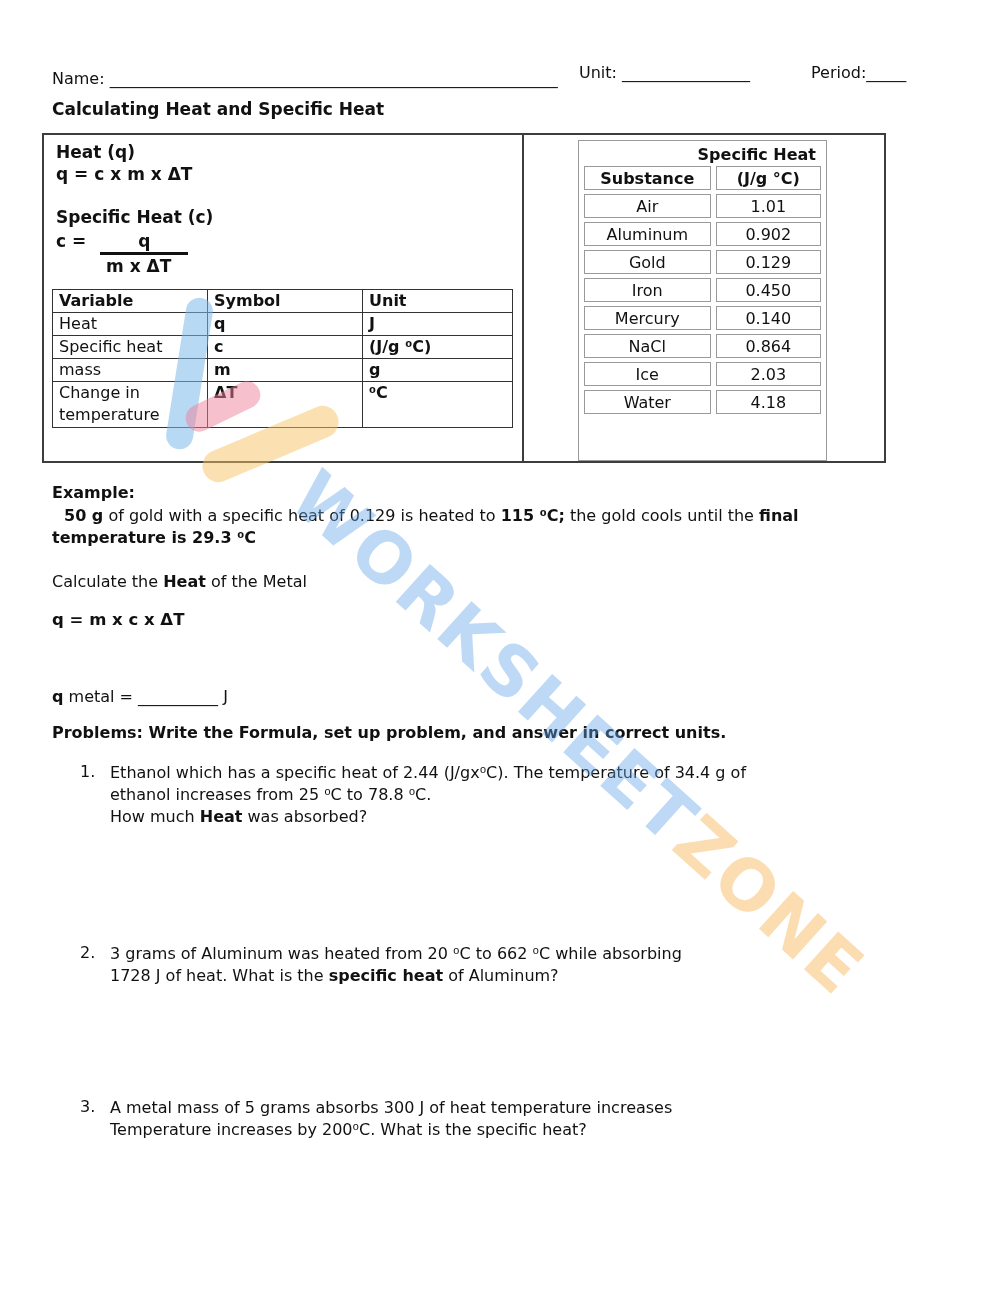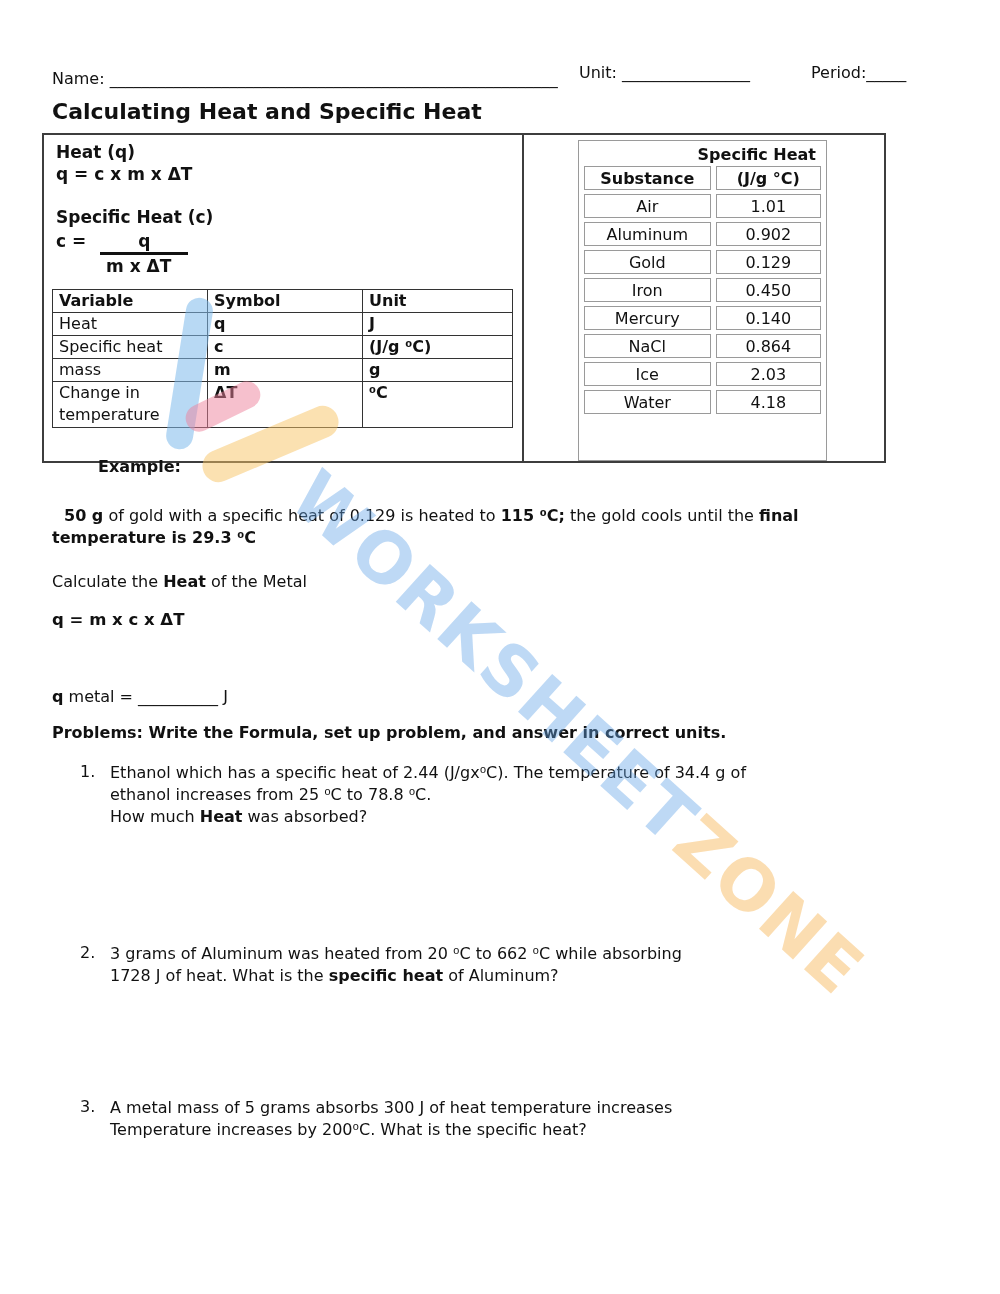--- a/index.html
+++ b/index.html
@@ -6,21 +6,21 @@
   .page {
     position:relative; width:1000px; height:1294px; background:#ffffff;
     font-family:"DejaVu Sans","Liberation Sans",sans-serif; color:#111;
     overflow:hidden;
   }
   .line { position:absolute; font-size:16px; line-height:22px; white-space:nowrap; }
   .bold { font-weight:bold; }
   b { font-weight:bold; }
 
   
-  .title { position:absolute; left:52px; top:99px; font-size:22px; font-weight:bold; }
+  .title { position:absolute; left:52px; top:99px; font-size:17px; font-weight:bold; }
 
   
   .fbox {
     position:absolute; left:42px; top:133px; width:844px; height:330px;
     border:2px solid #3d3d3d; box-sizing:border-box;
   }
   .fbox .divider {
     position:absolute; left:478px; top:0; bottom:0; width:0;
     border-left:2px solid #3d3d3d;
   }
@@ -179,21 +179,21 @@
             </tr>
         <tr>
               <td class="c1">Water</td>
               <td class="c2">4.18</td>
             </tr>
       </tbody>
         </table>
     </div>
   </div>
 
-  <div class="line bold" style="left:52px; top:456px;margin-left:46px;">Example:</div>
+  <div class="line bold" style="left:52px; top:482px;">Example:</div>
   <div class="line" style="left:64px; top:505px;"><b>50 g</b><span> of gold with a specific heat of 0.129 is heated to </span><b>115 ⁰C;</b><span>  the gold cools until the </span><b>final</b></div>
   <div class="line" style="left:52px; top:527px;"><b>temperature is 29.3 ⁰C</b></div>
   <div class="line" style="left:52px; top:571px;"><span>Calculate the </span><b>Heat</b><span> of the Metal</span></div>
   <div class="line bold" style="left:52px; top:609px; font-size:16.5px;">q = m x c x ΔT</div>
   <div class="line" style="left:52px; top:686px;"><b>q</b><span> metal = __________ J</span></div>
 
   <div class="line bold" style="left:52px; top:722px;">Problems:  Write the Formula, set up problem, and answer in correct units.</div>
 
   <span class="pnum" style="top:762px;">1.</span>
   <div class="line ptext" style="top:762px;"><span>Ethanol which has a specific heat of 2.44 (J/gx⁰C).  The temperature of 34.4 g of</span></div>

